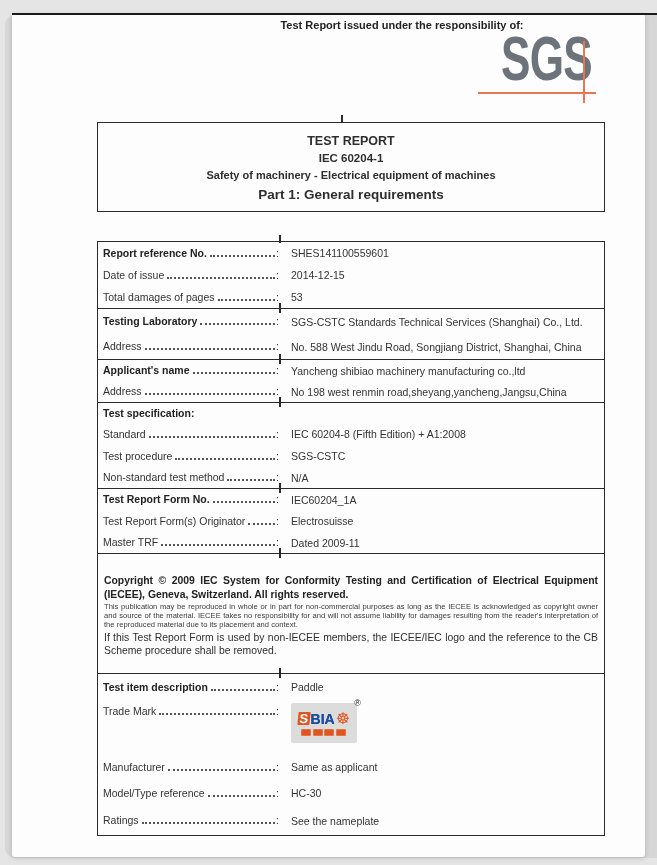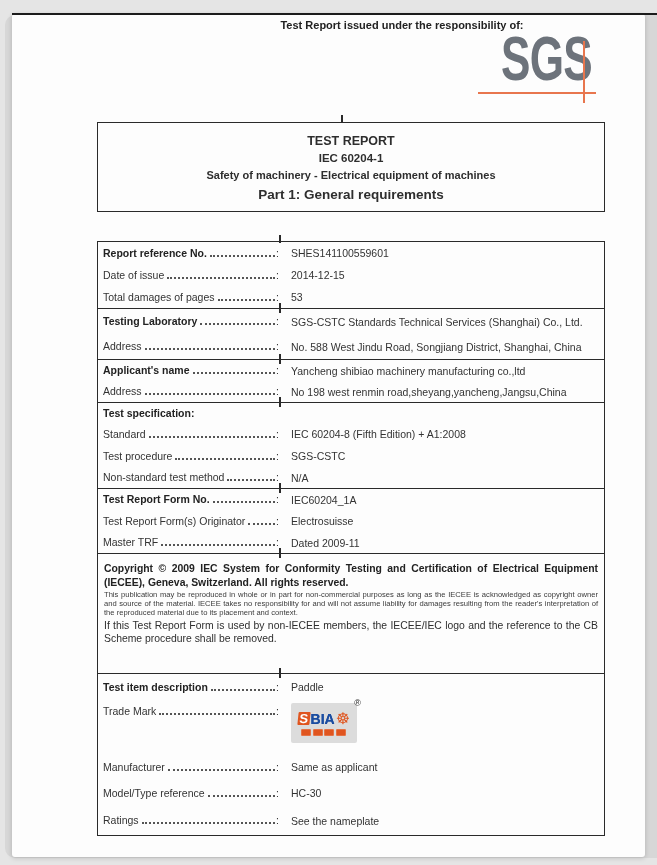--- a/index.html
+++ b/index.html
@@ -38,21 +38,21 @@
   .h26{height:26px}.h29{height:29px}.h54{height:54px}
   .lbl{width:181px;box-sizing:border-box;display:flex;align-items:baseline;padding-left:5px;font-size:10.5px;color:#333;flex-shrink:0;}
   .lbl.b .lt{font-weight:bold;color:#222;}
   .leader{flex:1;border-bottom:2px dotted #555;margin:0 1px 3px 3px;min-width:8px;}
   .colon{font-size:10.5px;}
   .val{flex:1;padding-left:12px;font-size:10.5px;color:#333;white-space:nowrap;}
   .row.top{align-items:flex-start;}
   .row.top .lbl{padding-top:5px;}
 
   
-  .copyright{padding:8px 6px 2px 6px;box-sizing:border-box;height:120px;}
+  .copyright{padding:20px 6px 2px 6px;box-sizing:border-box;height:120px;}
   .copyright p{margin:0;text-align:justify;}
   .cp-b{font-size:10.4px;font-weight:bold;line-height:13.5px;color:#222;}
   .cp-s{font-size:7.6px;line-height:9.2px;color:#3a3a3a;margin-top:1px !important;}
   .cp-n{font-size:10.4px;line-height:13px;margin-top:1px !important;}
 
   
   .tm-box{position:relative;margin-top:3px;width:66px;height:40px;background:#dcdcdc;border-radius:2px;display:flex;flex-direction:column;align-items:center;justify-content:center;}
   .tm-reg{position:absolute;right:-4px;top:-5px;font-size:9px;color:#2b2b2b;}
   .tm-top{display:flex;align-items:center;line-height:1;}
   .tm-s{background:#e0551f;color:#fff;font-weight:bold;font-size:13px;padding:0 1.5px;border-radius:1px;transform:skewX(-6deg);}

